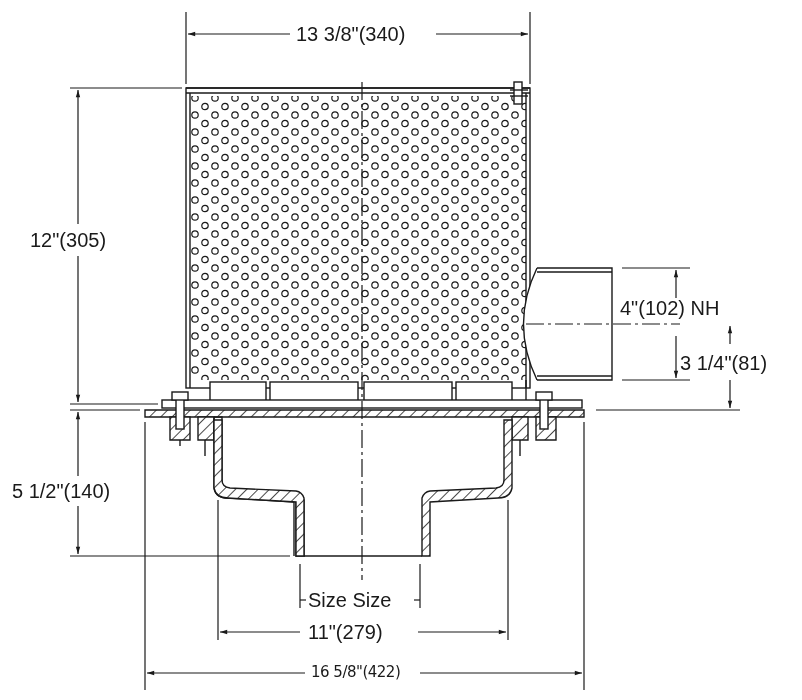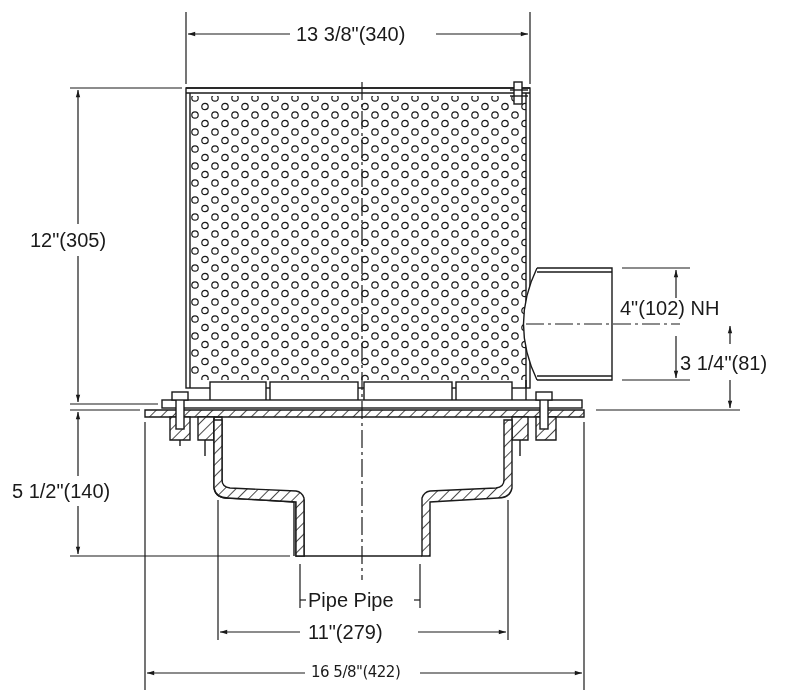--- a/index.html
+++ b/index.html
@@ -119,15 +119,15 @@
       <line x1="414" y1="600" x2="420" y2="600"></line>
     </g>
   </g>
 </svg>
 
 <span class="lbl lbl-lg" style="left:296px; top:24px;">13 3/8"(340)</span>
 <span class="lbl lbl-lg" style="left:30px; top:230px;">12"(305)</span>
 <span class="lbl lbl-lg" style="left:620px; top:298px;">4"(102) NH</span>
 <span class="lbl lbl-lg" style="left:680px; top:353px;">3 1/4"(81)</span>
 <span class="lbl lbl-lg" style="left:12px; top:481px;">5 1/2"(140)</span>
-<span class="lbl lbl-lg" style="left:308px; top:590px;">Pipe Pipe</span>
+<span class="lbl lbl-lg" style="left:308px; top:590px;">Size Size</span>
 <span class="lbl lbl-lg" style="left:308px; top:622px;">11"(279)</span>
 <span class="lbl lbl-sm" style="left:311px; top:665px;">16 5/8"(422)</span>
 
 </body></html>

